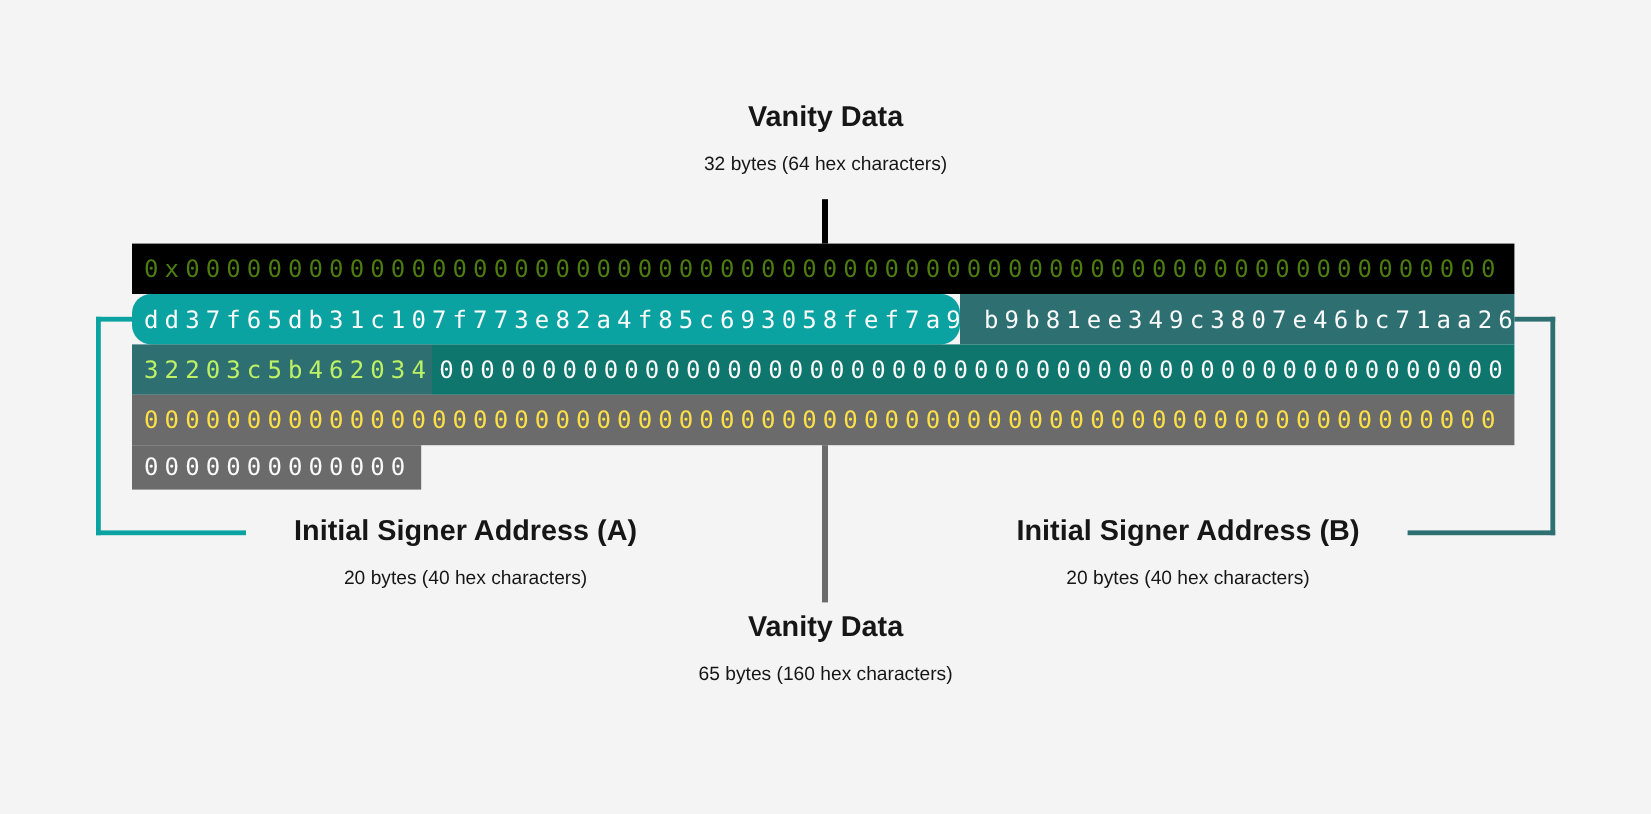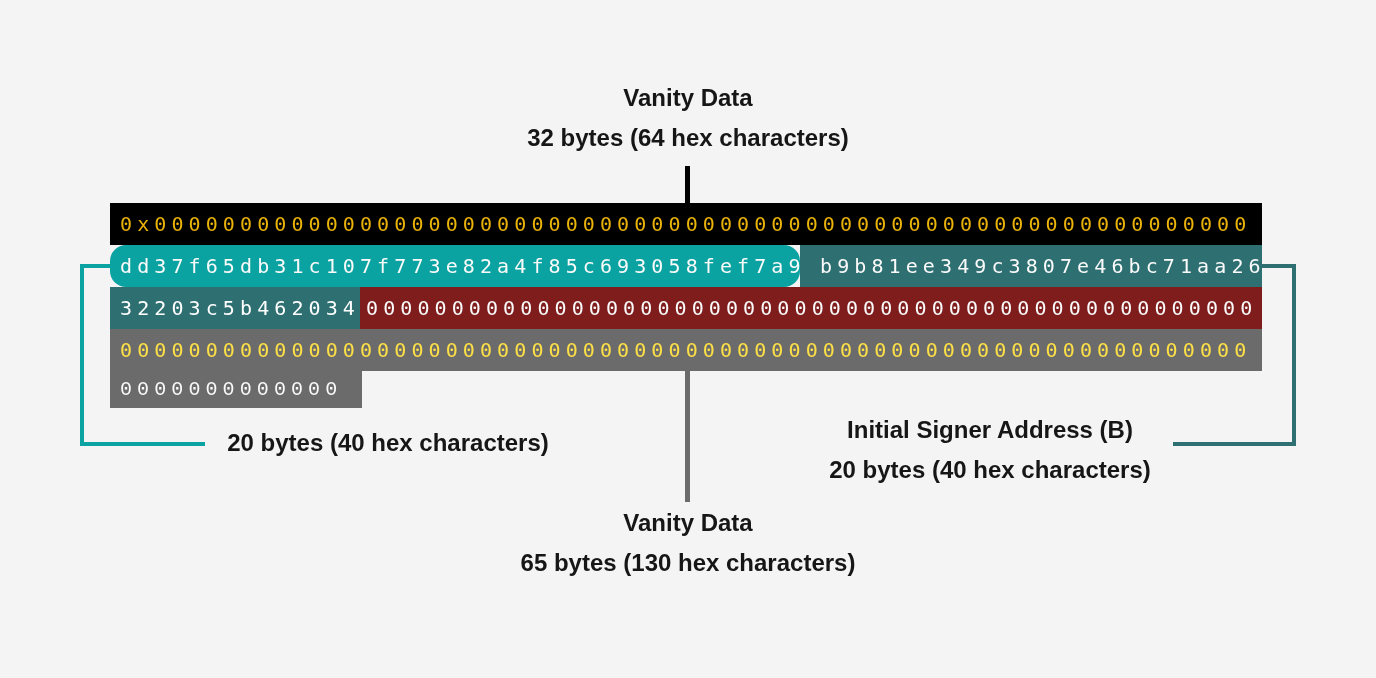--- a/index.html
+++ b/index.html
@@ -2,36 +2,36 @@
 <html><head>
 <meta charset="utf-8">
 <style>
   html,body{margin:0;padding:0;}
   body{font-family:"Liberation Sans", sans-serif;}
   .stage{position:relative;width:1376px;height:608px;overflow:hidden;}
 
   
   .label{position:absolute;transform:translateX(-50%);text-align:center;color:#161616;white-space:nowrap;}
   .label .t{font-weight:700;font-size:24px;line-height:40px;}
-  .label .s{font-weight:700;font-size:24px;line-height:40px;}
+  .label .s{font-weight:400;font-size:16px;line-height:40px;}
   .label-top{left:688px;top:78px;}
   .label-bottom{left:688px;top:503px;}
   .label-a{left:388px;top:423px;}
-  .label-b{left:990px;top:410px;text-align:center;}
+  .label-b{left:990px;top:423px;text-align:center;}
 
   
   .bar{position:absolute;left:110px;top:203px;width:1152px;}
   .hex-row{display:flex;height:42px;}
   .hex-seg{white-space:pre;overflow:hidden;padding-left:10px;
            font-family:"DejaVu Sans Mono", monospace;font-size:20px;line-height:42px;
            letter-spacing:5.1px;color:#fafafa;}
   .hex-seg + .hex-seg{padding-left:6px;}
   .hex-seg.fill{flex:1 1 auto;}
   .hex-row.last{height:37px;}
-  .hex-row.last .hex-seg{line-height:37px;padding-right:20px;font-family:Liberation Mono, monospace;}
+  .hex-row.last .hex-seg{line-height:37px;padding-right:8px;}
 
   
   .connector{position:absolute;}
   .conn-top{left:685px;top:166px;width:5px;height:37px;}
   .conn-bottom{left:685px;top:371px;width:5px;height:131px;}
 
   
   .bseg{position:absolute;}
   .bl-h1{left:80px;top:264px;width:30px;height:4px;}
   .bl-v{left:80px;top:264px;width:4px;height:182px;}
@@ -47,55 +47,56 @@
 
   <div class="label label-top" style="color: rgb(22, 22, 22);">
     <div class="t">Vanity Data</div>
     <div class="s">32 bytes (64 hex characters)</div>
   </div>
 
   <div class="connector conn-top" style="background: rgb(0, 0, 0);"></div>
 
   <div class="bar">
       <div class="hex-row">
-        <span class="hex-seg fill" style="background: rgb(0, 0, 0); color: #eab308;">0x0000000000000000000000000000000000000000000000000000000000000000</span>
+        <span class="hex-seg fill" style="background: rgb(0, 0, 0); color: #4d7c0f;">0x0000000000000000000000000000000000000000000000000000000000000000</span>
       </div>
       <div class="hex-row">
         <span class="hex-seg" style="background: rgb(11, 163, 161); color: rgb(250, 250, 250); border-radius: 16px;">dd37f65db31c107f773e82a4f85c693058fef7a9</span>
         <span class="hex-seg fill" style="background: rgb(46, 111, 114); color: rgb(250, 250, 250); padding-left: 20px;">b9b81ee349c3807e46bc71aa26</span>
       </div>
       <div class="hex-row">
-        <span class="hex-seg" style="background: rgb(46, 111, 114); color: #ffffff;">32203c5b462034</span>
-        <span class="hex-seg fill" style="background: #7f1d1d; color: rgb(250, 250, 250);">0000000000000000000000000000000000000000000000000000</span>
+        <span class="hex-seg" style="background: rgb(46, 111, 114); color: #bef264;">32203c5b462034</span>
+        <span class="hex-seg fill" style="background: #0f766e; color: rgb(250, 250, 250);">0000000000000000000000000000000000000000000000000000</span>
       </div>
       <div class="hex-row">
         <span class="hex-seg fill" style="background: rgb(107, 107, 107); color: #fde047;">000000000000000000000000000000000000000000000000000000000000000000</span>
       </div>
       <div class="hex-row last">
         <span class="hex-seg" style="background: rgb(107, 107, 107); color: rgb(250, 250, 250);">0000000000000</span>
       </div>
     </div>
 
   <div class="connector conn-bottom" style="background: rgb(107, 107, 107);"></div>
 
   <div class="bseg bl-h1" style="background: rgb(11, 163, 161);"></div>
   <div class="bseg bl-v" style="background: rgb(11, 163, 161);"></div>
   <div class="bseg bl-h2" style="background: rgb(11, 163, 161);"></div>
 
   <div class="bseg br-h1" style="background: rgb(46, 111, 114);"></div>
   <div class="bseg br-v" style="background: rgb(46, 111, 114);"></div>
   <div class="bseg br-h2" style="background: rgb(46, 111, 114);"></div>
 
   <div class="label label-a" style="color: rgb(22, 22, 22);">
+    <div class="t">Initial Signer Address (A)</div>
     <div class="s">20 bytes (40 hex characters)</div>
   </div>
 
   <div class="label label-b" style="color: rgb(22, 22, 22);">
     <div class="t">Initial Signer Address (B)</div>
     <div class="s">20 bytes (40 hex characters)</div>
   </div>
 
   <div class="label label-bottom" style="color: rgb(22, 22, 22);">
     <div class="t">Vanity Data</div>
-    <div class="s">65 bytes (130 hex characters)</div>
+    <div class="s">65 bytes (160 hex characters)</div>
   </div>
 
 </div>
 
 </body></html>

